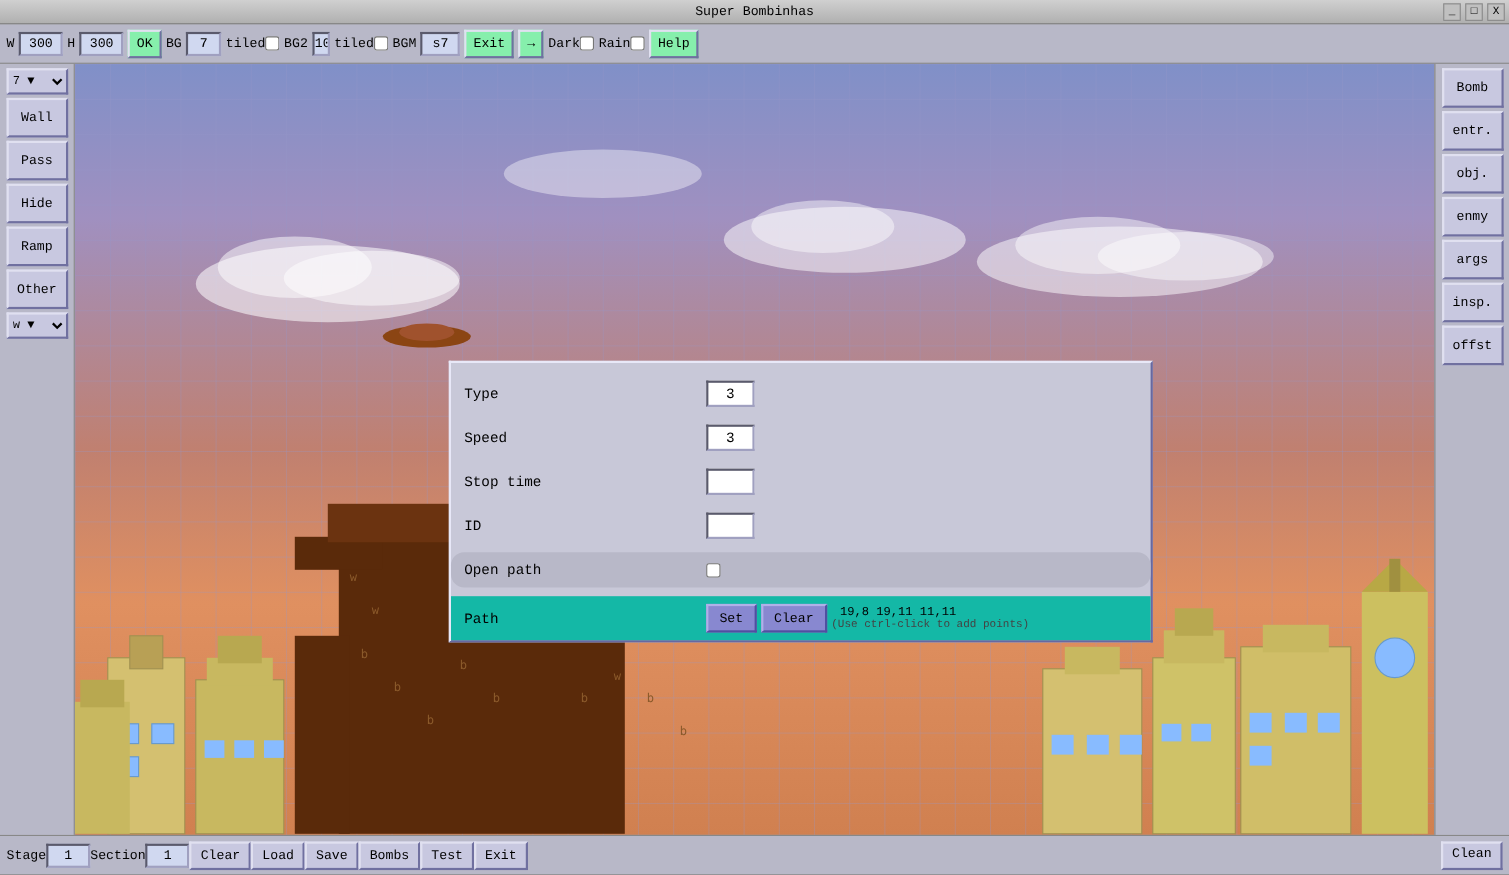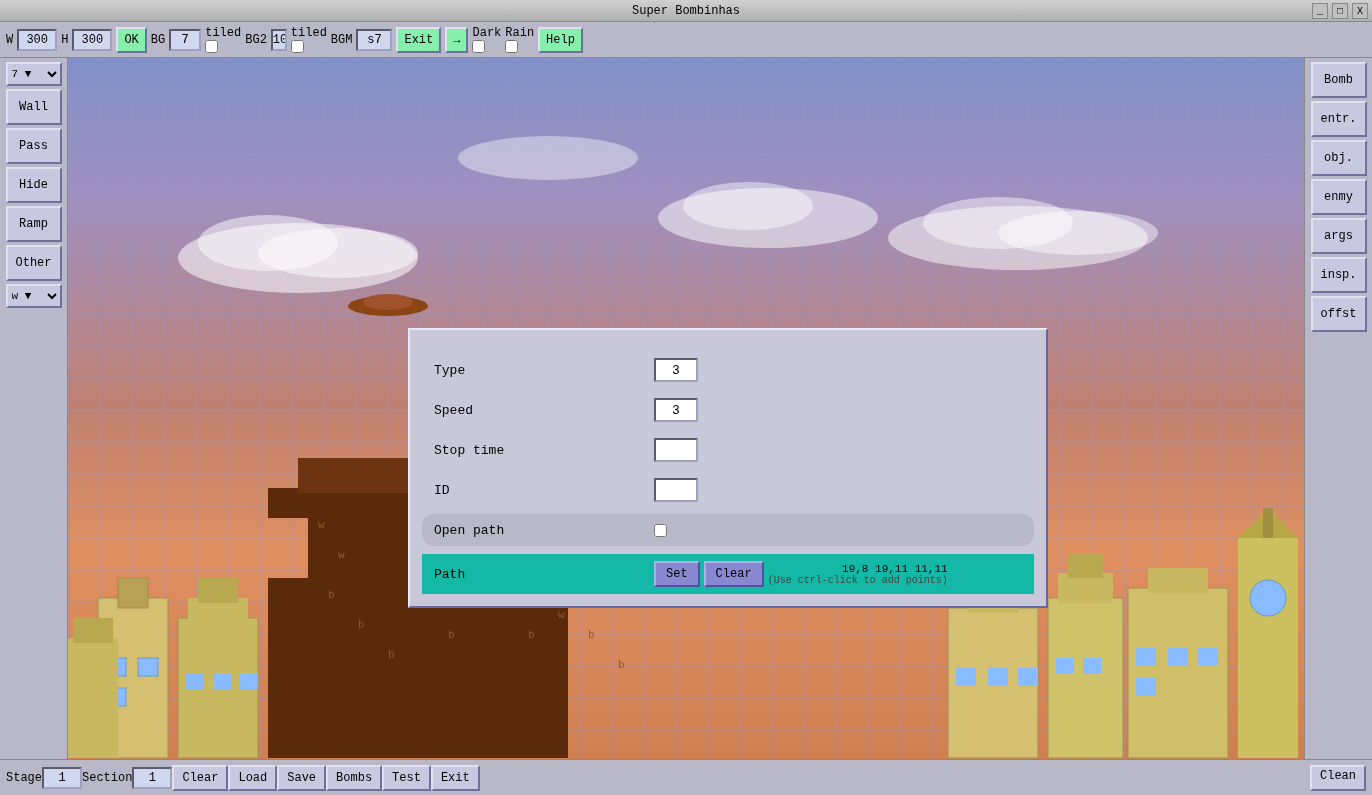--- a/index.html
+++ b/index.html
@@ -80,21 +80,21 @@
       text-align: center;
       color: #000;
     }
     .toolbar-label {
       font-size: 12px;
       color: #000;
       font-family: 'Courier New', monospace;
     }
     .toolbar-check-group {
       display: flex;
-      flex-direction: column;
+      flex-direction: row;
       font-size: 11px;
       font-family: 'Courier New', monospace;
     }
     .toolbar-check-row {
       display: flex;
       align-items: center;
       gap: 2px;
     }
 
     
@@ -235,21 +235,21 @@
     
     #dialog {
       position: absolute;
       top: 270px;
       left: 340px;
       width: 640px;
       background: #c8c8d8;
       border: 2px solid;
       border-color: #e8e8f8 #6868a0 #6868a0 #e8e8f8;
       z-index: 100;
-      padding: 24px;
+      padding: 12px;
     }
     .dialog-row {
       display: flex;
       align-items: center;
       margin-bottom: 8px;
       height: 32px;
     }
     .dialog-label {
       width: 220px;
       font-family: 'Courier New', monospace;
@@ -274,21 +274,20 @@
     .dialog-row.openpath-row {
       background: #b8b8c8;
       padding: 4px 12px;
       margin: 0 -12px;
     }
     .path-hint {
       font-family: 'Courier New', monospace;
       font-size: 11px;
       color: #000;
       margin-left: 8px;
-      text-align: right;
     }
     .path-hint-small {
       font-family: 'Courier New', monospace;
       font-size: 10px;
       color: #444;
       display: block;
     }
     .dialog-btn {
       height: 26px;
       padding: 2px 10px;

